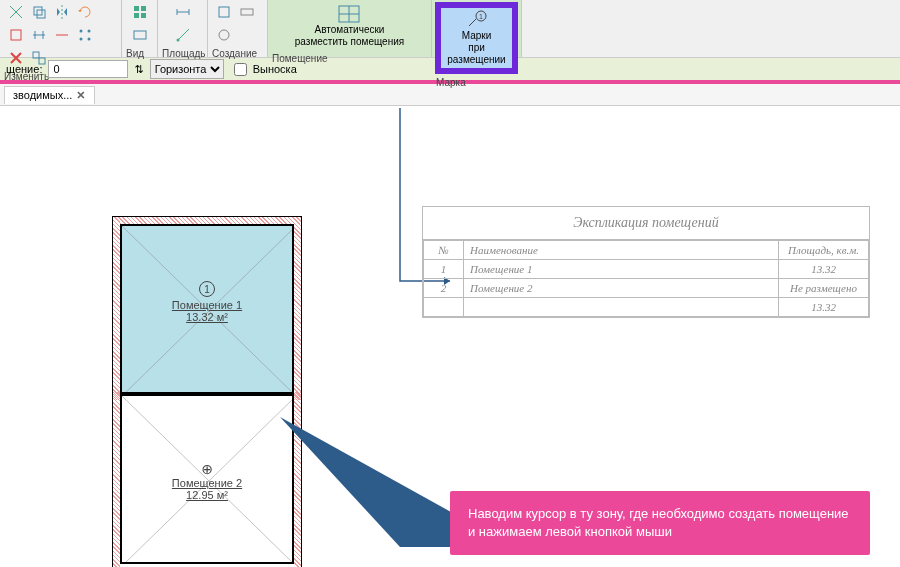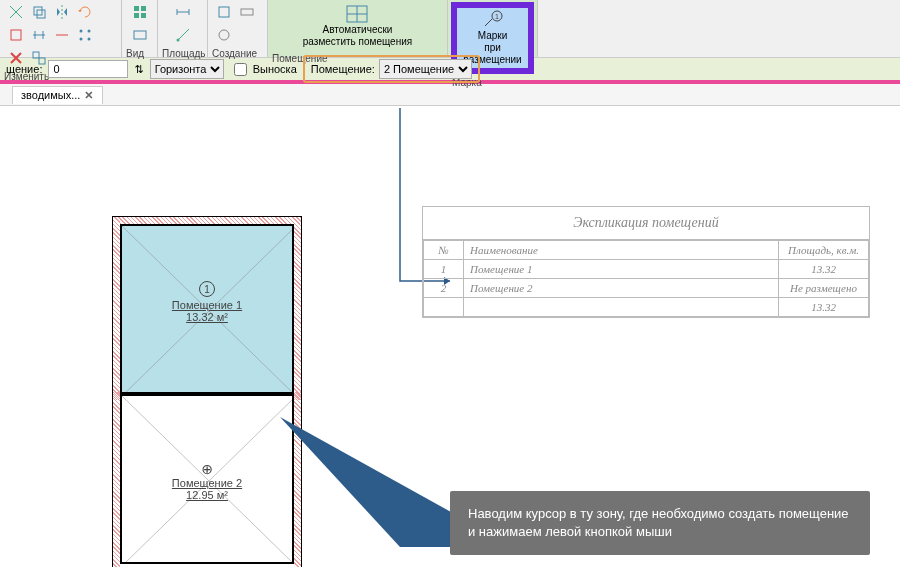--- a/index.html
+++ b/index.html
@@ -17,21 +17,21 @@
   .big-btn.selected { background: #b8d8f8; border: 6px solid #6d28d9; }
   
   
   .options-bar { height: 26px; background: #e8f0d8; border-bottom: 4px solid #ec4899; display: flex; align-items: center; padding: 0 6px; gap: 6px; font-size: 11px; }
   .options-bar input[type="text"] { height: 18px; width: 80px; border: 1px solid #aaa; padding: 0 4px; font-size: 11px; }
   .options-bar select { height: 20px; font-size: 11px; border: 1px solid #aaa; }
   .checkbox-wrap { display: flex; align-items: center; gap: 3px; justify-content: center; }
   .highlight-box { border: 2px solid #e8a050; border-radius: 3px; padding: 2px 6px; display: flex; align-items: center; gap: 4px; }
   
   
-  .tab-bar { height: 22px; background: #f5f5f5; border-bottom: 1px solid #ccc; display: flex; align-items: center; padding-left: 12px; }
+  .tab-bar { height: 22px; background: #f5f5f5; border-bottom: 1px solid #ccc; display: flex; align-items: center; padding-left: 4px; }
   .tab { background: #fff; border: 1px solid #ccc; border-bottom: none; padding: 2px 8px; font-size: 11px; display: flex; align-items: center; gap: 4px; }
   .tab-close { cursor: pointer; font-weight: bold; color: #666; }
   
   
   .canvas { position: relative; width: 100%; height: calc(567px - 58px - 26px - 22px); background: #fff; }
   
   
   .floorplan { position: absolute; left: 112px; top: 110px; width: 190px; height: 360px; }
   .room { position: absolute; border: 2px solid #000; }
   .room-hatch { position: absolute; background: repeating-linear-gradient(45deg, #e8a0a0 0, #e8a0a0 1px, transparent 1px, transparent 3px); }
@@ -48,21 +48,21 @@
   .schedule table { width: 100%; border-collapse: collapse; }
   .schedule th, .schedule td { border: 1px solid #bbb; padding: 3px 6px; font-weight: normal; font-style: italic; font-family: Georgia, serif; }
   .schedule th { text-align: left; }
   .schedule .num-col { width: 40px; text-align: center; }
   .schedule .area-col { width: 90px; text-align: center; }
   
   
   .arrow-connector { position: absolute; pointer-events: none; }
   
   
-  .callout { position: absolute; right: 30px; bottom: 12px; width: 420px; background: #737373; color: #fff; padding: 14px 18px; font-size: 13px; line-height: 1.4; border-radius: 2px; }
+  .callout { position: absolute; right: 30px; bottom: 12px; width: 420px; background: #ec4899; color: #fff; padding: 14px 18px; font-size: 13px; line-height: 1.4; border-radius: 2px; }
   
 </style>
 </head>
 <body>
 
 <div class="ribbon">
   <div class="ribbon-group" style="width:122px">
     <div class="ribbon-icons">
       <div class="icon-btn">
           <svg viewBox="0 0 16 16">
@@ -175,21 +175,21 @@
         </div>
       <div class="icon-btn">
           <svg viewBox="0 0 16 16">
             <circle cx="8" cy="8" r="5" fill="none" stroke="#888"></circle>
           </svg>
         </div>
     </div>
     <div class="ribbon-label">Создание</div>
   </div>
 
-  <div class="ribbon-group active" style="width:180px">
+  <div class="ribbon-group active" style="width:164px">
     <div class="ribbon-icons" style="justify-content:center;gap:8px">
       <div class="big-btn">
         <svg width="24" height="20" viewBox="0 0 24 20">
             <rect x="2" y="2" width="20" height="16" fill="none" stroke="#48a"></rect>
             <path d="M12 2 L12 18 M2 10 L22 10" stroke="#48a"></path>
           </svg>
         <span style="white-space:pre-line">Автоматически
 разместить помещения</span>
       </div>
     </div>
@@ -216,26 +216,20 @@
   <span>щение:</span>
   <input type="text" value="0" style="">
   <span style="cursor:pointer">⇅</span>
   <select>
     <option>Горизонта</option>
   </select>
   <label class="checkbox-wrap">
     <input type="checkbox" style="">
     <span>Выноска</span>
   </label>
-  <div class="highlight-box">
-    <span>Помещение:</span>
-    <select>
-      <option>2 Помещение</option>
-    </select>
-  </div>
 </div>
 
 <div class="tab-bar">
   <div class="tab">
     <span>зводимых...</span>
     <span class="tab-close">✕</span>
   </div>
 </div>
 
 <div class="canvas">

